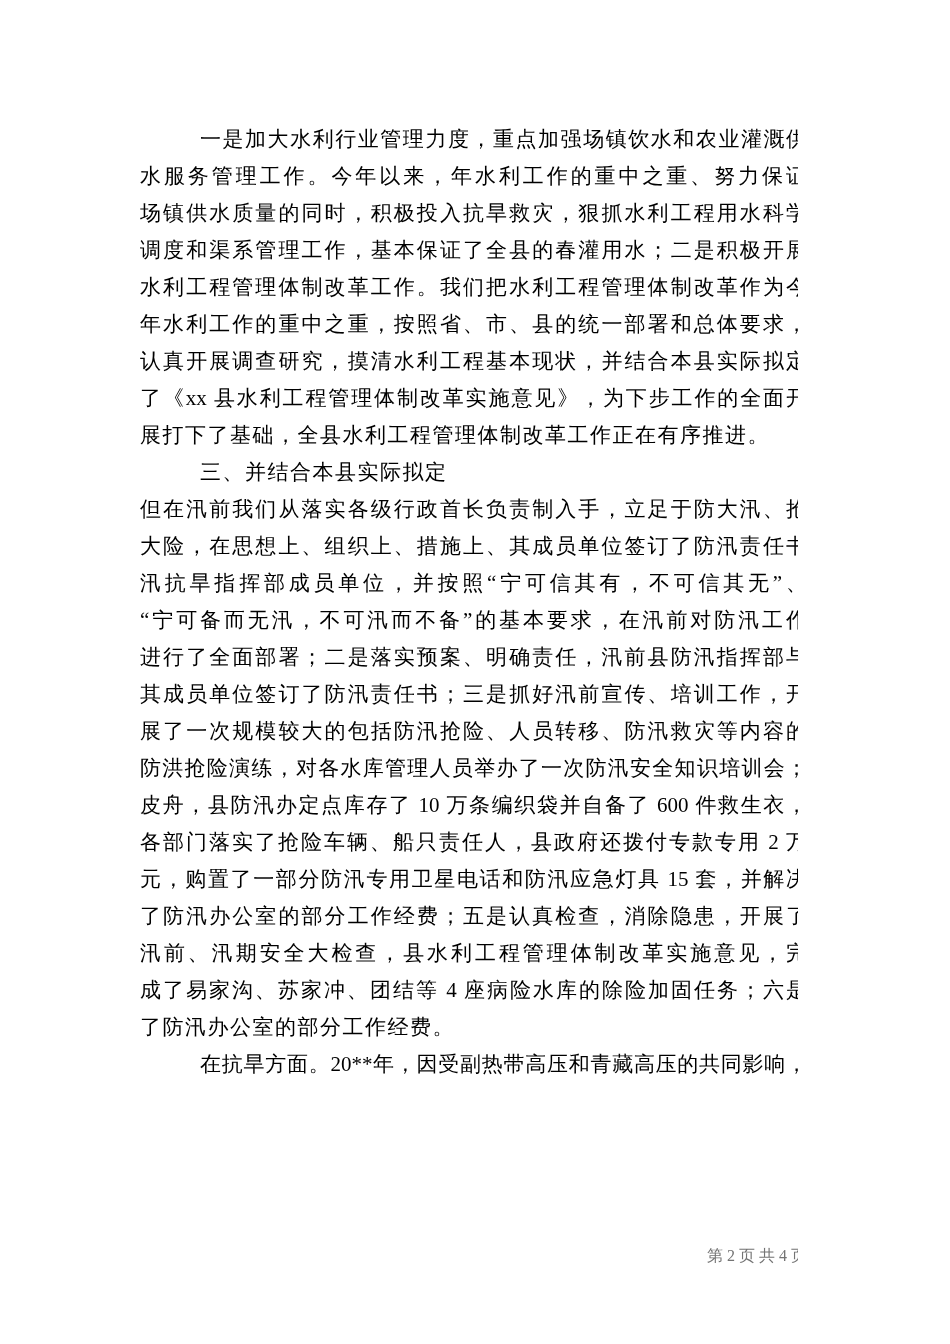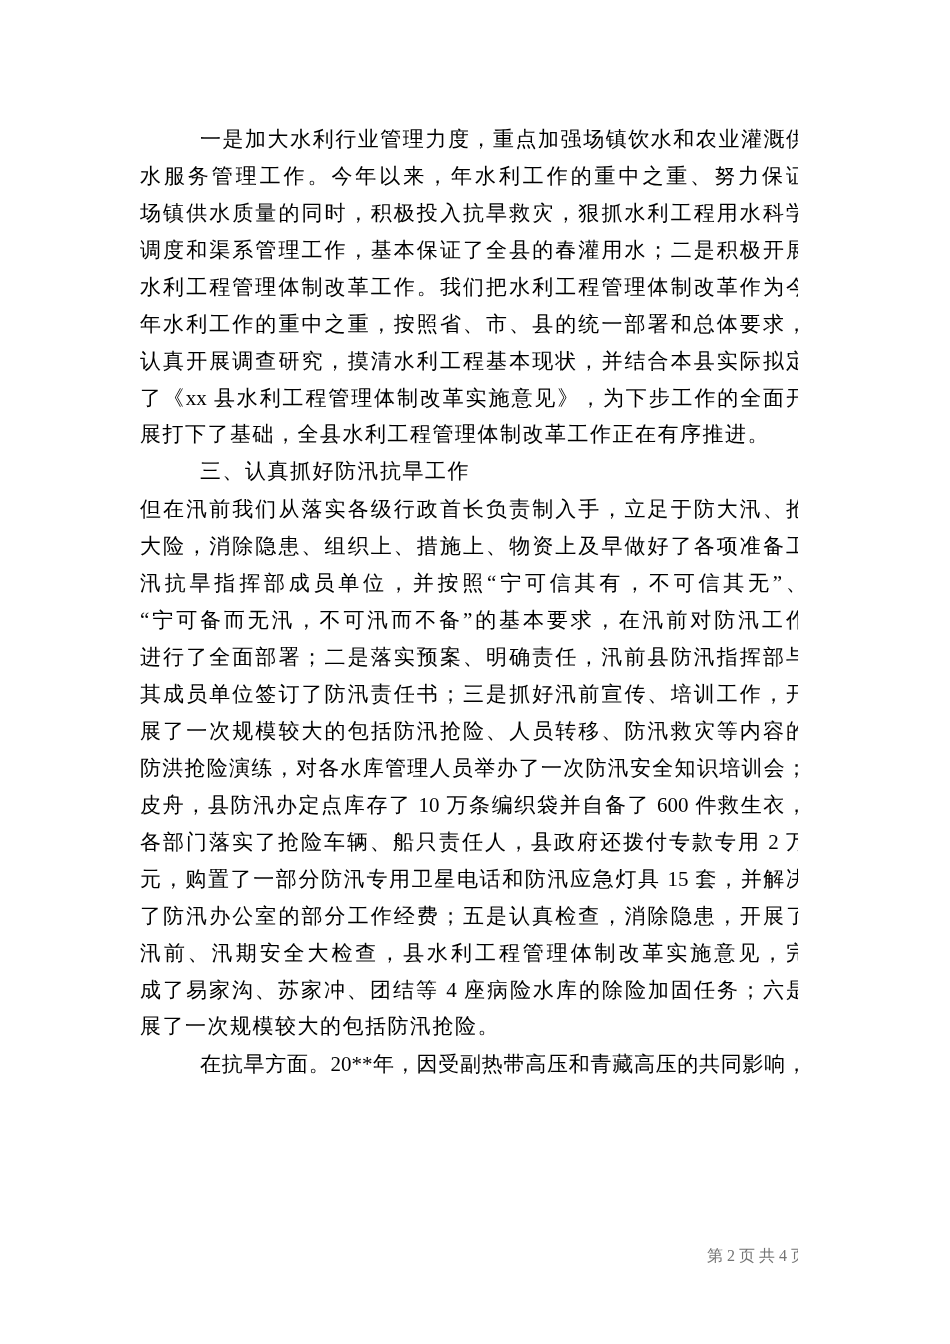--- a/index.html
+++ b/index.html
@@ -32,21 +32,20 @@
     text-align-last: justify;
     word-break: keep-all;
     white-space: normal;
   }
   .line.indent {
     text-indent: 60px;
   }
   .line.end {
     text-align-last: left;
     letter-spacing: 1.5px;
-    font-family: Liberation Mono, monospace;
   }
   .footer {
     position: absolute;
     left: 140px;
     top: 1245px;
     width: 667px;
     text-align: right;
     font-size: 16px;
     line-height: 22px;
     color: #737373;
@@ -59,34 +58,34 @@
   <div class="body-text" id="body-text">
       <div class="line indent">一是加大水利行业管理力度，重点加强场镇饮水和农业灌溉供</div>
       <div class="line">水服务管理工作。今年以来，年水利工作的重中之重、努力保证</div>
       <div class="line">场镇供水质量的同时，积极投入抗旱救灾，狠抓水利工程用水科学</div>
       <div class="line">调度和渠系管理工作，基本保证了全县的春灌用水；二是积极开展</div>
       <div class="line">水利工程管理体制改革工作。我们把水利工程管理体制改革作为今</div>
       <div class="line">年水利工作的重中之重，按照省、市、县的统一部署和总体要求，</div>
       <div class="line">认真开展调查研究，摸清水利工程基本现状，并结合本县实际拟定</div>
       <div class="line">了《xx 县水利工程管理体制改革实施意见》，为下步工作的全面开</div>
       <div class="line end">展打下了基础，全县水利工程管理体制改革工作正在有序推进。</div>
-      <div class="line indent end">三、认真抓好防汛抗旱工作</div>
+      <div class="line indent end">三、并结合本县实际拟定</div>
       <div class="line">但在汛前我们从落实各级行政首长负责制入手，立足于防大汛、抢</div>
-      <div class="line">大险，消除隐患、组织上、措施上、物资上及早做好了各项准备工</div>
+      <div class="line">大险，在思想上、组织上、措施上、其成员单位签订了防汛责任书</div>
       <div class="line">汛抗旱指挥部成员单位，并按照“宁可信其有，不可信其无”、</div>
       <div class="line">“宁可备而无汛，不可汛而不备”的基本要求，在汛前对防汛工作</div>
       <div class="line">进行了全面部署；二是落实预案、明确责任，汛前县防汛指挥部与</div>
       <div class="line">其成员单位签订了防汛责任书；三是抓好汛前宣传、培训工作，开</div>
       <div class="line">展了一次规模较大的包括防汛抢险、人员转移、防汛救灾等内容的</div>
       <div class="line">防洪抢险演练，对各水库管理人员举办了一次防汛安全知识培训会；</div>
       <div class="line">皮舟，县防汛办定点库存了 10 万条编织袋并自备了 600 件救生衣，</div>
       <div class="line">各部门落实了抢险车辆、船只责任人，县政府还拨付专款专用 2 万</div>
       <div class="line">元，购置了一部分防汛专用卫星电话和防汛应急灯具 15 套，并解决</div>
       <div class="line">了防汛办公室的部分工作经费；五是认真检查，消除隐患，开展了</div>
       <div class="line">汛前、汛期安全大检查，县水利工程管理体制改革实施意见，完</div>
       <div class="line">成了易家沟、苏家冲、团结等 4 座病险水库的除险加固任务；六是</div>
-      <div class="line end">展了一次规模较大的包括防汛抢险。</div>
+      <div class="line end">了防汛办公室的部分工作经费。</div>
       <div class="line indent">在抗旱方面。20**年，因受副热带高压和青藏高压的共同影响，</div>
     </div>
   <div class="footer">
     <span>第 2 页 共 4 页</span>
   </div>
 </div>
 
 </body></html>

